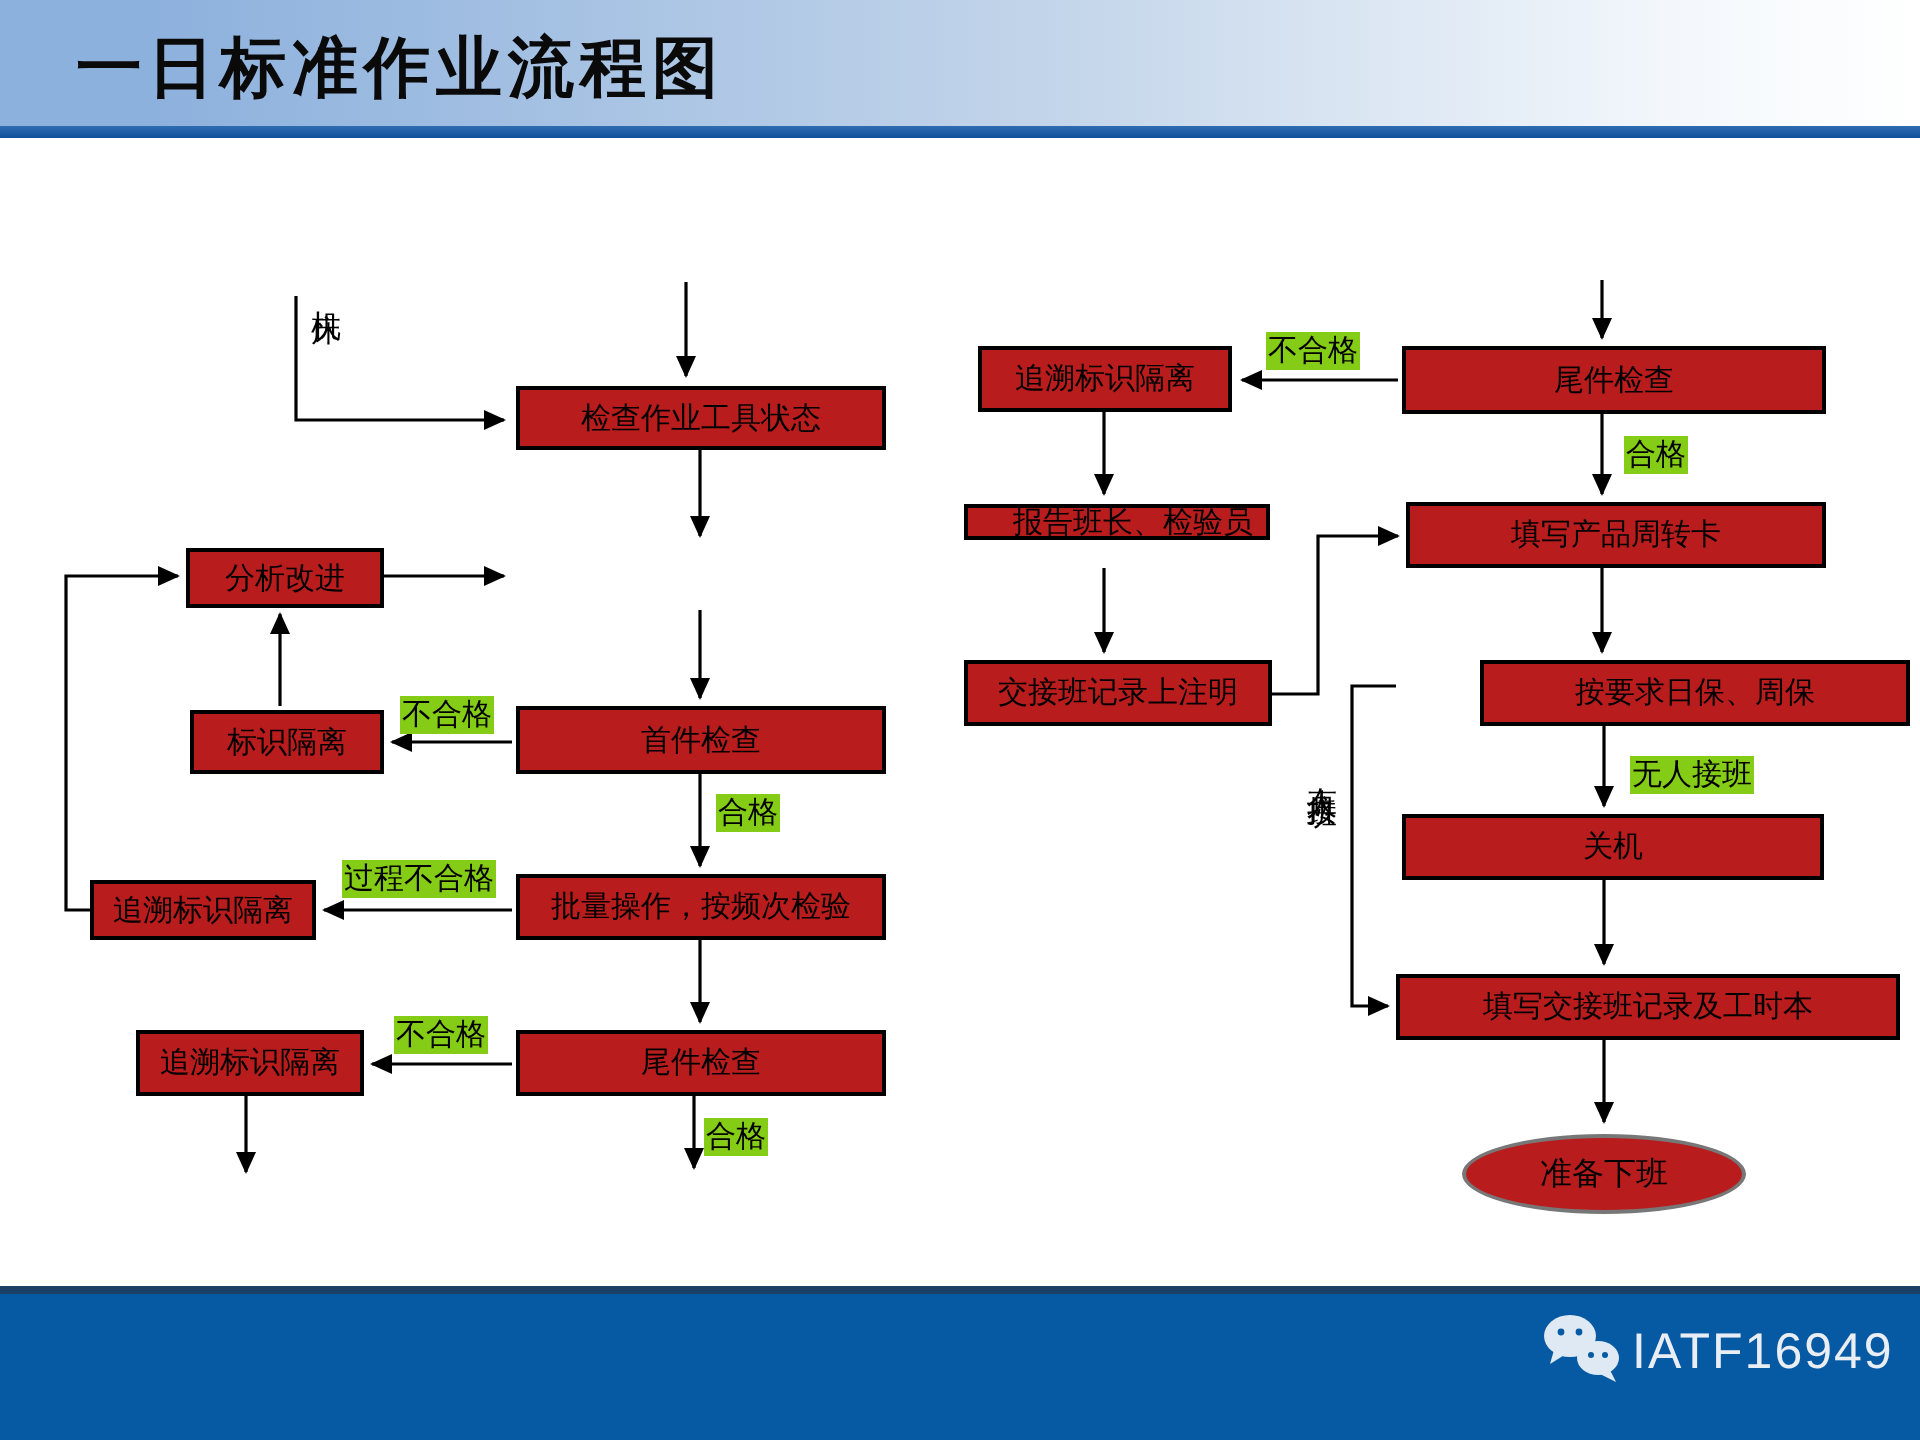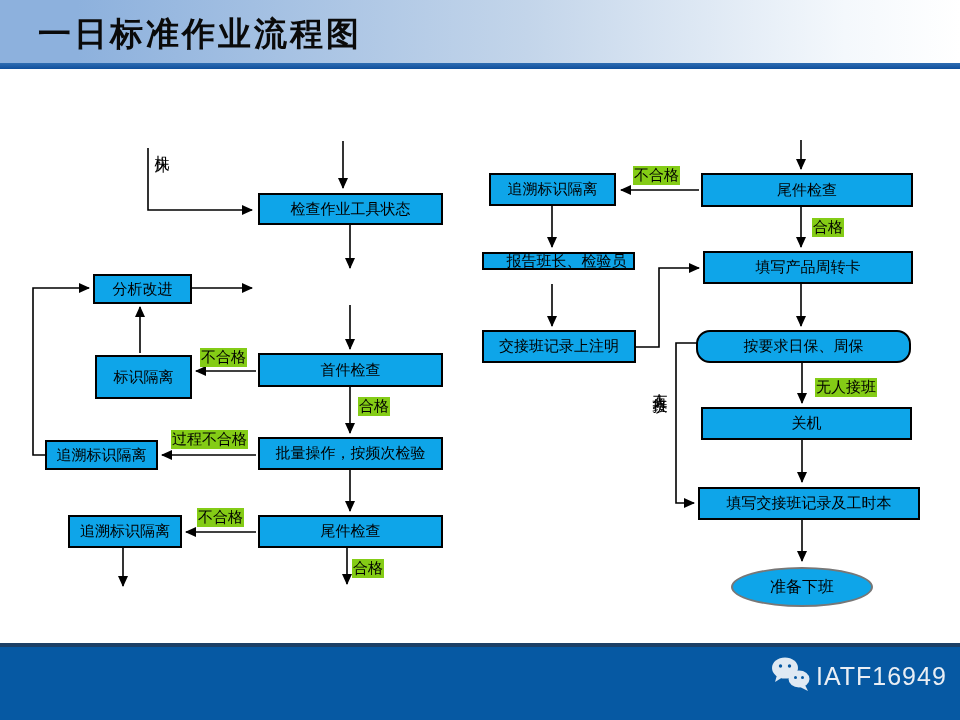--- a/index.html
+++ b/index.html
@@ -7,21 +7,21 @@
          font-family:"Liberation Sans","DejaVu Sans",sans-serif;color:#000;}
   
   .header{position:absolute;left:0;top:0;width:960px;height:63px;
           background:linear-gradient(to right,#8db1dd 0%,#8db1dd 8%,#c3d5ea 55%,#f4f8fc 88%,#ffffff 100%);}
   .title{position:absolute;left:38px;top:12px;font-size:33px;font-weight:600;letter-spacing:3px;color:#0a0a0a;
          font-family:"Liberation Serif","DejaVu Serif",serif;}
   .rule{position:absolute;left:0;top:63px;width:960px;height:6px;
         background:linear-gradient(#2f6db2 0%,#0f4f9c 100%);}
   
   .connectors{position:absolute;left:0;top:0;z-index:1;pointer-events:none;}
-  .node{position:absolute;z-index:2;background:#0ea5e9;border:2px solid #000;box-sizing:border-box;
+  .node{position:absolute;z-index:2;background:#b91c1c;border:2px solid #000;box-sizing:border-box;
         display:flex;align-items:center;justify-content:center;font-size:15px;white-space:nowrap;}
   .terminator{border-radius:50%;border:2px solid #777;font-size:16px;}
   .elabel{position:absolute;z-index:2;font-size:15px;white-space:nowrap;background:#84cc16;padding:0 1px;}
   .vtext{writing-mode:vertical-rl;text-orientation:upright;letter-spacing:2px;background:#fff;}
   
   .footer{position:absolute;left:0;top:643px;width:960px;height:77px;background:#0659a3;
           border-top:4px solid #1c4066;box-sizing:border-box;}
   .brand{position:absolute;left:816px;top:662px;font-size:25px;color:#e9eef4;letter-spacing:1px;}
   .wechat{position:absolute;left:770px;top:656px;}
 </style>
@@ -72,21 +72,21 @@
     </g>
   </svg>
 
   <div class="elabel vtext" style="left:151px;top:143px;height:48px;">机床</div>
 
   <div class="node" style="left:258px;top:193px;width:185px;height:32px;">检查作业工具状态</div>
 
 
   <div class="node" style="left:93px;top:274px;width:99px;height:30px;">分析改进</div>
 
-  <div class="node" style="left:95px;top:355px;width:97px;height:44px;">标识隔离</div>
+  <div class="node" style="left:95px;top:355px;width:97px;height:32px;">标识隔离</div>
 
   <div class="node" style="left:258px;top:353px;width:185px;height:34px;">首件检查</div>
 
   <div class="node" style="left:258px;top:437px;width:185px;height:33px;">批量操作，按频次检验</div>
 
   <div class="node" style="left:45px;top:440px;width:113px;height:30px;">追溯标识隔离</div>
 
   <div class="node" style="left:258px;top:515px;width:185px;height:33px;">尾件检查</div>
 
   <div class="node" style="left:68px;top:515px;width:114px;height:33px;">追溯标识隔离</div>
@@ -100,25 +100,25 @@
   <div class="node" style="left:701px;top:173px;width:212px;height:34px;">尾件检查</div>
 
   <div class="node" style="left:489px;top:173px;width:127px;height:33px;">追溯标识隔离</div>
 
   <div class="node" style="left:482px;top:252px;width:153px;height:18px;padding-left:16px;">报告班长、检验员</div>
 
   <div class="node" style="left:703px;top:251px;width:210px;height:33px;">填写产品周转卡</div>
 
   <div class="node" style="left:482px;top:330px;width:154px;height:33px;">交接班记录上注明</div>
 
-  <div class="node" style="left:696px;top:330px;width:215px;height:33px;border-radius:14px;">按要求日保、周保</div>
+  <div class="node" style="left:740px;top:330px;width:215px;height:33px;">按要求日保、周保</div>
 
   <div class="node" style="left:701px;top:407px;width:211px;height:33px;">关机</div>
 
-  <div class="node" style="left:698px;top:487px;width:222px;height:33px;">填写交接班记录及工时本</div>
+  <div class="node" style="left:698px;top:487px;width:252px;height:33px;">填写交接班记录及工时本</div>
 
   <div class="node terminator" style="left:731px;top:567px;width:142px;height:40px;">准备下班</div>
 
   <div class="elabel" style="left:633px;top:166px;">不合格</div>
   <div class="elabel" style="left:812px;top:218px;">合格</div>
   <div class="elabel" style="left:815px;top:378px;">无人接班</div>
   <div class="elabel vtext" style="left:649px;top:381px;height:86px;">有人接班</div>
 
   <div class="footer"></div>
   <div class="wechat">

